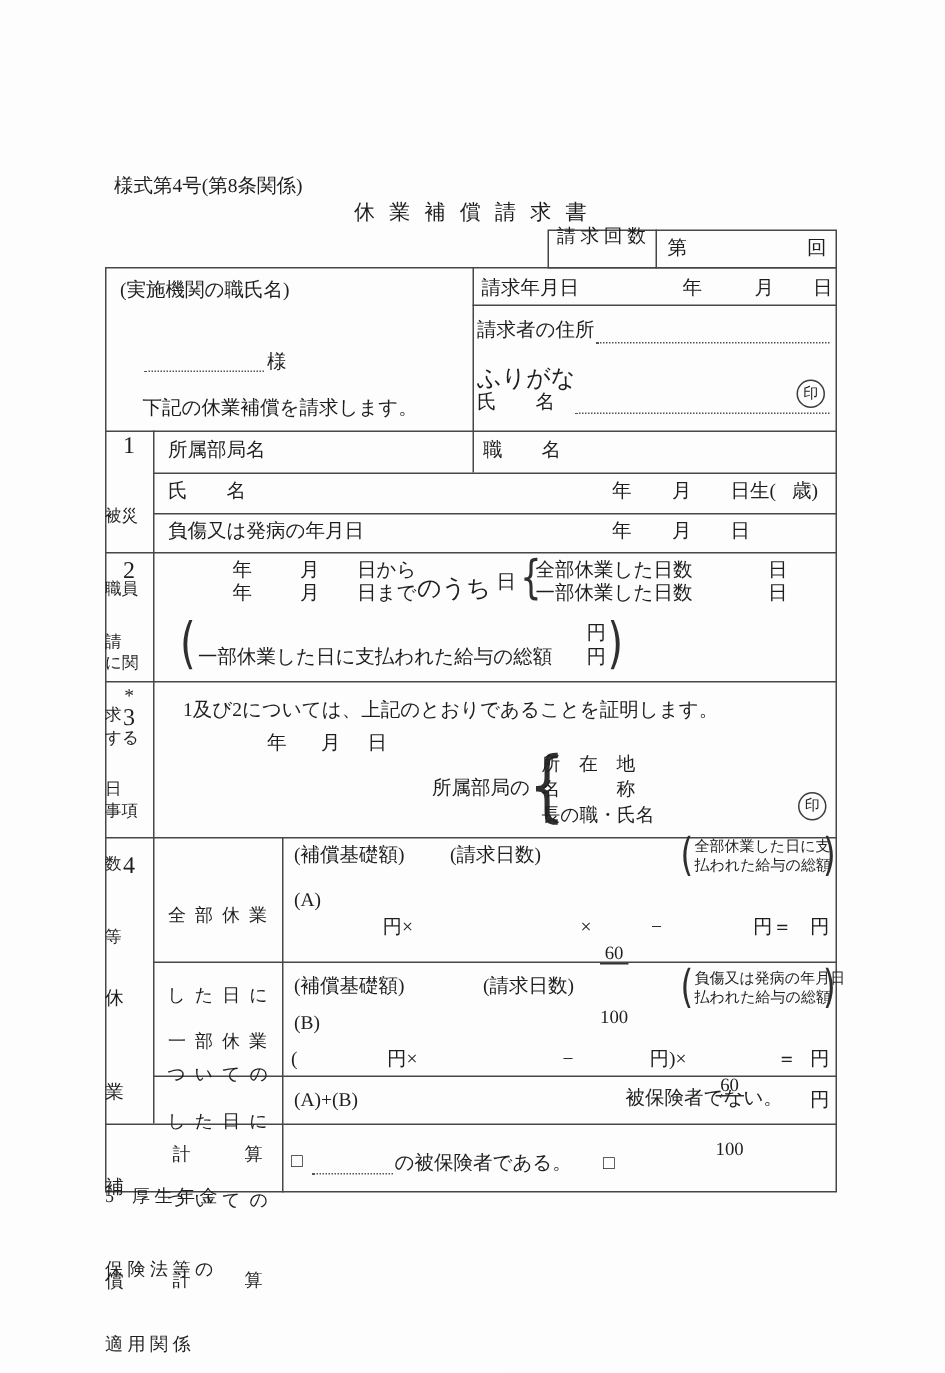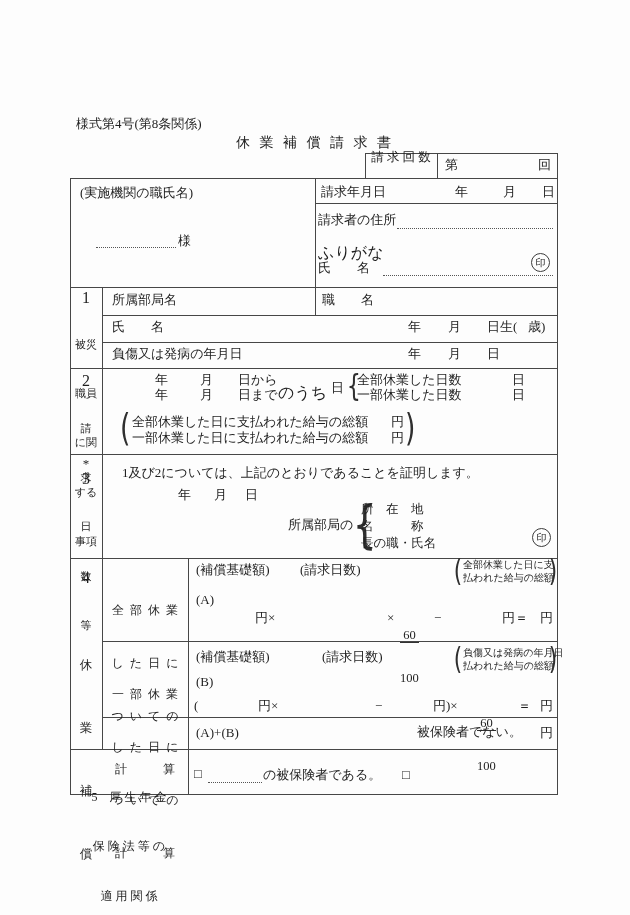--- a/index.html
+++ b/index.html
@@ -12,21 +12,21 @@
   .hl{position:absolute;height:1px;background:#474747;}
   .vl{position:absolute;width:1px;background:#474747;}
   .dots{position:absolute;border-bottom:1px dotted #555;height:14px;}
   .seal{position:absolute;width:17px;height:17px;border:1px solid #3c3c3c;border-radius:50%;
         font-size:10px;line-height:17px;text-align:center;background:#fdfdfd;}
   .big{position:absolute;line-height:1;font-weight:400;color:#2f2f2f;white-space:pre;
        transform:scaleX(.72);transform-origin:center;font-family:"DejaVu Sans",sans-serif;}
   .frac{position:absolute;text-align:center;font-size:12.5px;line-height:1.12;white-space:pre;}
   .frac .num{display:block;border-bottom:1px solid #333;padding:0 3px;}
   .frac .den{display:block;}
-  .vcol{position:absolute;text-align:center;white-space:pre;}
+  .vcol{position:absolute;text-align:left;white-space:pre;}
   .vcol div{line-height:13.2px;font-size:11px;}
   .lh27 div{line-height:27px;font-size:12.5px;}
   .sub{position:absolute;left:103px;width:84px;text-align:center;white-space:pre;word-spacing:3px;}
   .sub div{line-height:17px;font-size:12px;}
   .sub2 div{line-height:13.4px;font-size:12px;}
 </style>
 </head>
 <body>
 
 <div class="page">
@@ -53,20 +53,21 @@
   <div class="hl" style="left:102px;top:717px;width:456px"></div>
   <div class="hl" style="left:70px;top:749px;width:488px"></div>
 
   <div class="vl" style="left:315px;top:178px;height:137px"></div>
   <div class="vl" style="left:102px;top:287px;height:462px"></div>
   <div class="vl" style="left:188px;top:558px;height:237px"></div>
 
   <div class="t" style="left:80px;top:186px">(実施機関の職氏名)</div>
   <div class="dots" style="left:96px;top:233px;width:80px"></div>
   <div class="t" style="left:178px;top:234px">様</div>
+  <div class="t" style="left:95px;top:265px">下記の休業補償を請求します。</div>
 
   <div class="t" style="left:321px;top:185px">請求年月日</div>
   <div class="t" style="left:455px;top:185px">年</div>
   <div class="t" style="left:503px;top:185px">月</div>
   <div class="t" style="left:542px;top:185px">日</div>
   <div class="t" style="left:318px;top:213px">請求者の住所</div>
   <div class="dots" style="left:397px;top:214px;width:156px"></div>
   <div class="t s12" style="left:318px;top:244px">ふりがな</div>
   <div class="t" style="left:318px;top:261px">氏　　名</div>
   <div class="dots" style="left:383px;top:261px;width:170px"></div>
@@ -109,21 +110,20 @@
   <div class="t" style="left:200px;top:388px">月</div>
   <div class="t" style="left:238px;top:388px">日まで</div>
   <div class="t s12" style="left:278px;top:384px">のうち</div>
   <div class="t" style="left:331px;top:381px">日</div>
   <div class="big" style="left:344px;top:370px;font-size:31px">{</div>
   <div class="t" style="left:357px;top:373px">全部休業した日数</div>
   <div class="t" style="left:512px;top:373px">日</div>
   <div class="t" style="left:357px;top:388px">一部休業した日数</div>
   <div class="t" style="left:512px;top:388px">日</div>
   <div class="big" style="left:118px;top:410px;font-size:37px">(</div>
-  <div class="t" style="left:132px;top:415px">全部休業した日に支払われた給与の総額</div>
   <div class="t" style="left:391px;top:415px">円</div>
   <div class="t" style="left:132px;top:431px">一部休業した日に支払われた給与の総額</div>
   <div class="t" style="left:391px;top:431px">円</div>
   <div class="big" style="left:403px;top:410px;font-size:37px">)</div>
 
   <div class="t ctr" style="left:70px;width:32px;top:457px">*</div>
   <div class="t s12 ctr" style="left:70px;width:32px;top:470px">3</div>
 
   <div class="t" style="left:122px;top:466px">1及び2については、上記のとおりであることを証明します。</div>
   <div class="t" style="left:178px;top:488px">年</div>

